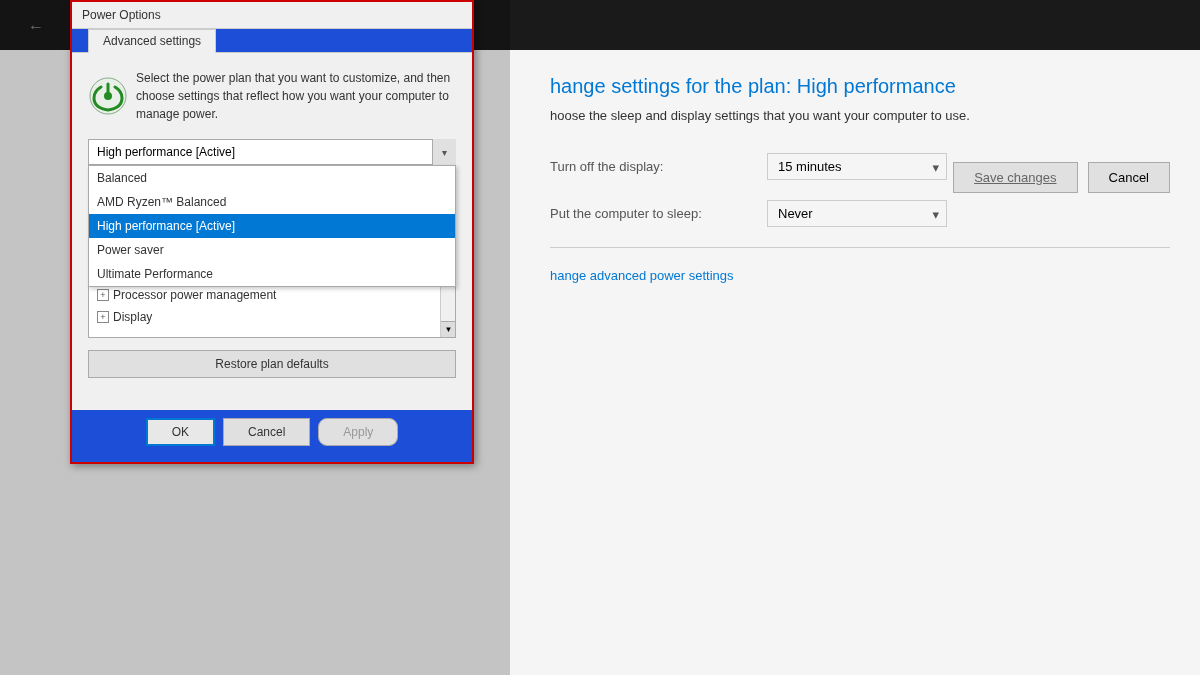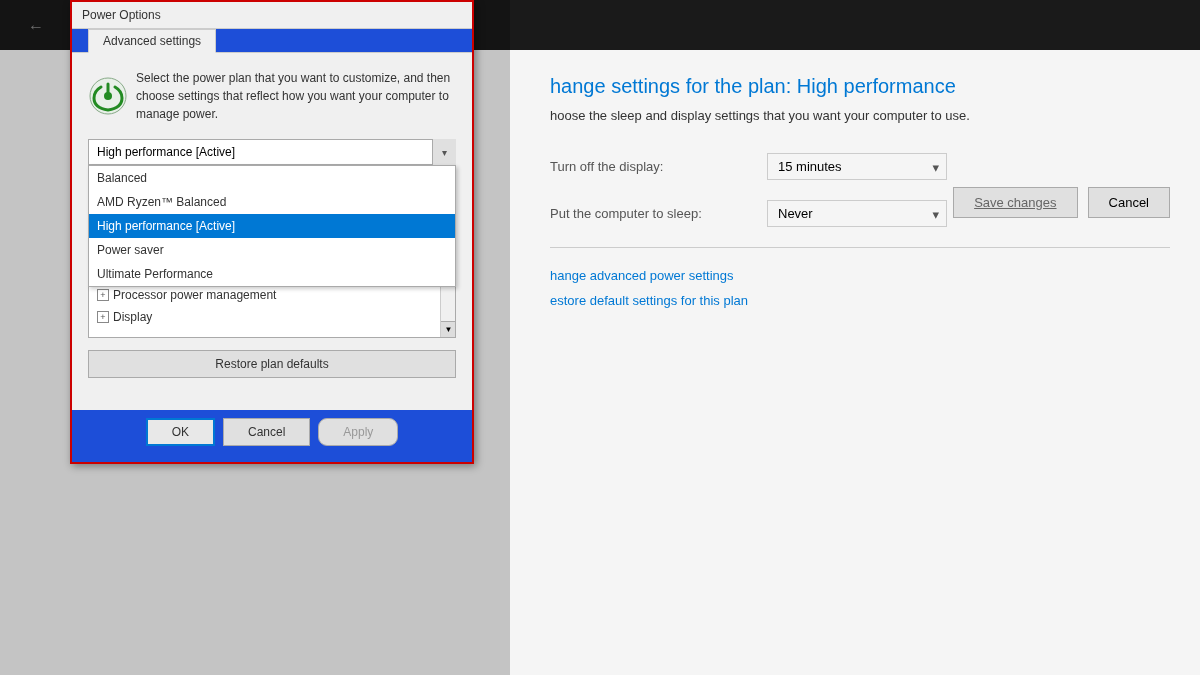--- a/index.html
+++ b/index.html
@@ -376,21 +376,20 @@
       <div class="dropdown-wrapper">
         <select class="setting-dropdown">
           <option>Never</option>
         </select>
       </div>
     </div>
 
     <hr class="divider-line">
 
     <a class="link-blue">hange advanced power settings</a>
-    <a class="link-blue">estore default settings for this plan</a>
 
     <div class="bottom-buttons-bg">
       <button class="btn-save">Save changes</button>
       <button class="btn-cancel-bg">Cancel</button>
     </div>
   </div>
 </div>
 
 <div class="modal-overlay"></div>
 

